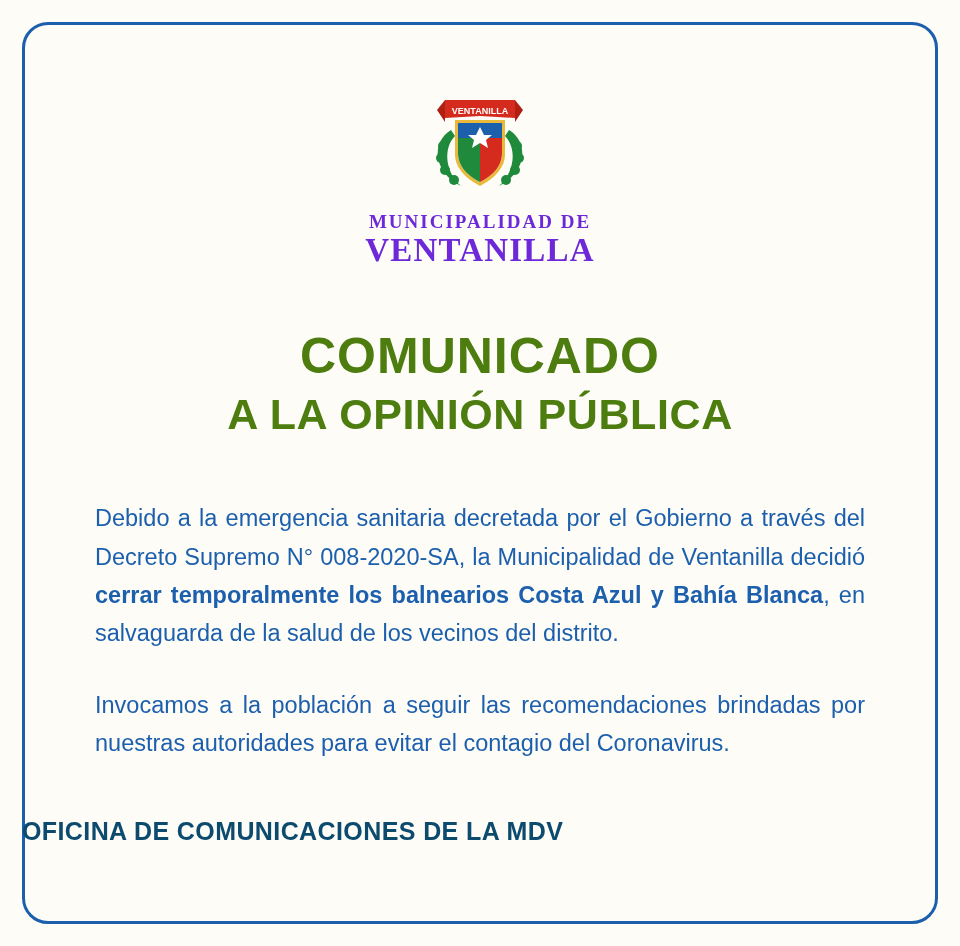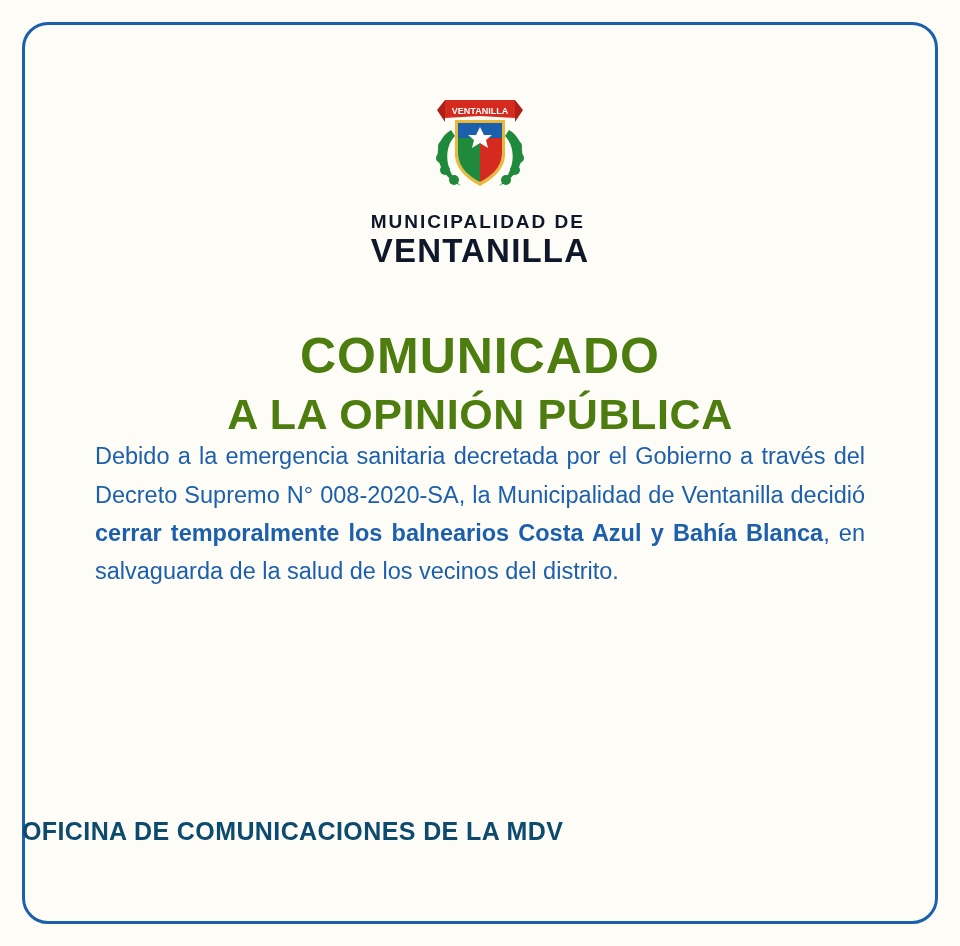--- a/index.html
+++ b/index.html
@@ -51,23 +51,24 @@
     flex-direction: column;
     align-items: center;
   }
   .crest {
     width: 118px;
     height: 108px;
     position: relative;
   }
   .logo-text {
     margin-top: 10px;
-    text-align: left;
-    color: #0f172a;
+    text-align: center;
+    color: #6d28d9;
     line-height: 1;
+    font-family: Liberation Serif, serif;
   }
   .logo-text .line1 {
     font-size: 19px;
     font-weight: bold;
     letter-spacing: 2.0px;
     display: block;
   }
   .logo-text .line2 {
     font-size: 33px;
     font-weight: bold;
@@ -92,20 +93,21 @@
   .headline .h2 {
     display: block;
     font-size: 43px;
     font-weight: bold;
     letter-spacing: 0.6px;
     margin-top: 8px;
   }
 
   
   .body-text {
+    margin-top: 62px;
     width: 100%;
     max-width: 770px;
     color: #1c5fad;
     font-size: 23.5px;
     line-height: 1.62;
     text-align: justify;
   }
   .body-text p {
     margin: 0;
   }
@@ -171,18 +173,19 @@
       </div>
     </div>
 
     <div class="headline">
       <span class="h1">COMUNICADO</span>
       <span class="h2">A LA OPINIÓN PÚBLICA</span>
     </div>
 
     <div class="body-text">
       <p><span>Debido a la emergencia sanitaria decretada por el Gobierno a través del Decreto Supremo N° 008-2020-SA, la Municipalidad de Ventanilla decidió </span><span class="strong">cerrar temporalmente los balnearios Costa Azul y Bahía Blanca</span><span>, en salvaguarda de la salud de los vecinos del distrito.</span></p>
+      <p>Invocamos a la población  a seguir las recomendaciones brindadas por nuestras autoridades para evitar el contagio del Coronavirus.</p>
     </div>
 
     <div class="footer">OFICINA DE COMUNICACIONES DE LA MDV</div>
 
   </div>
 </div>
 
 </body></html>

